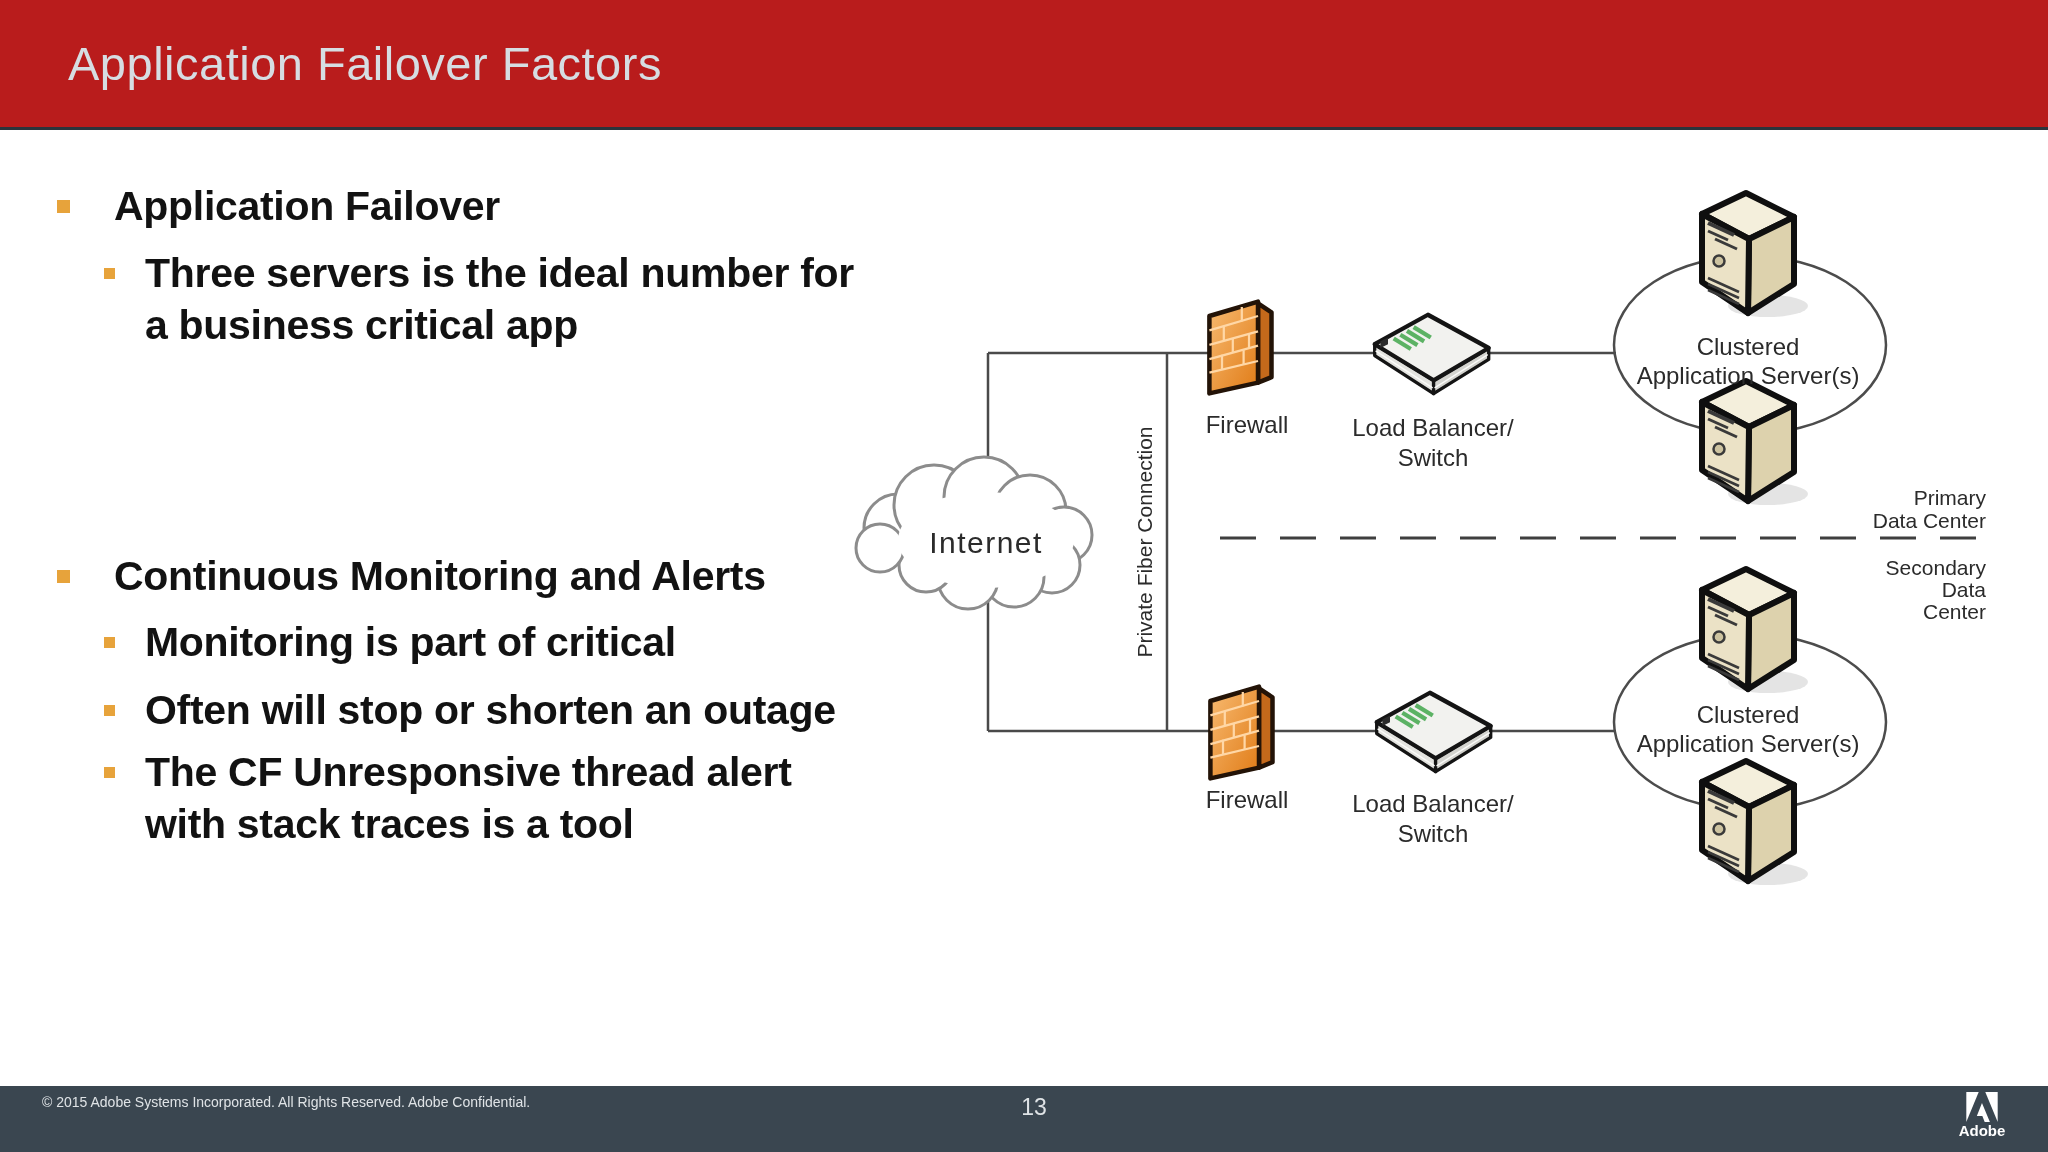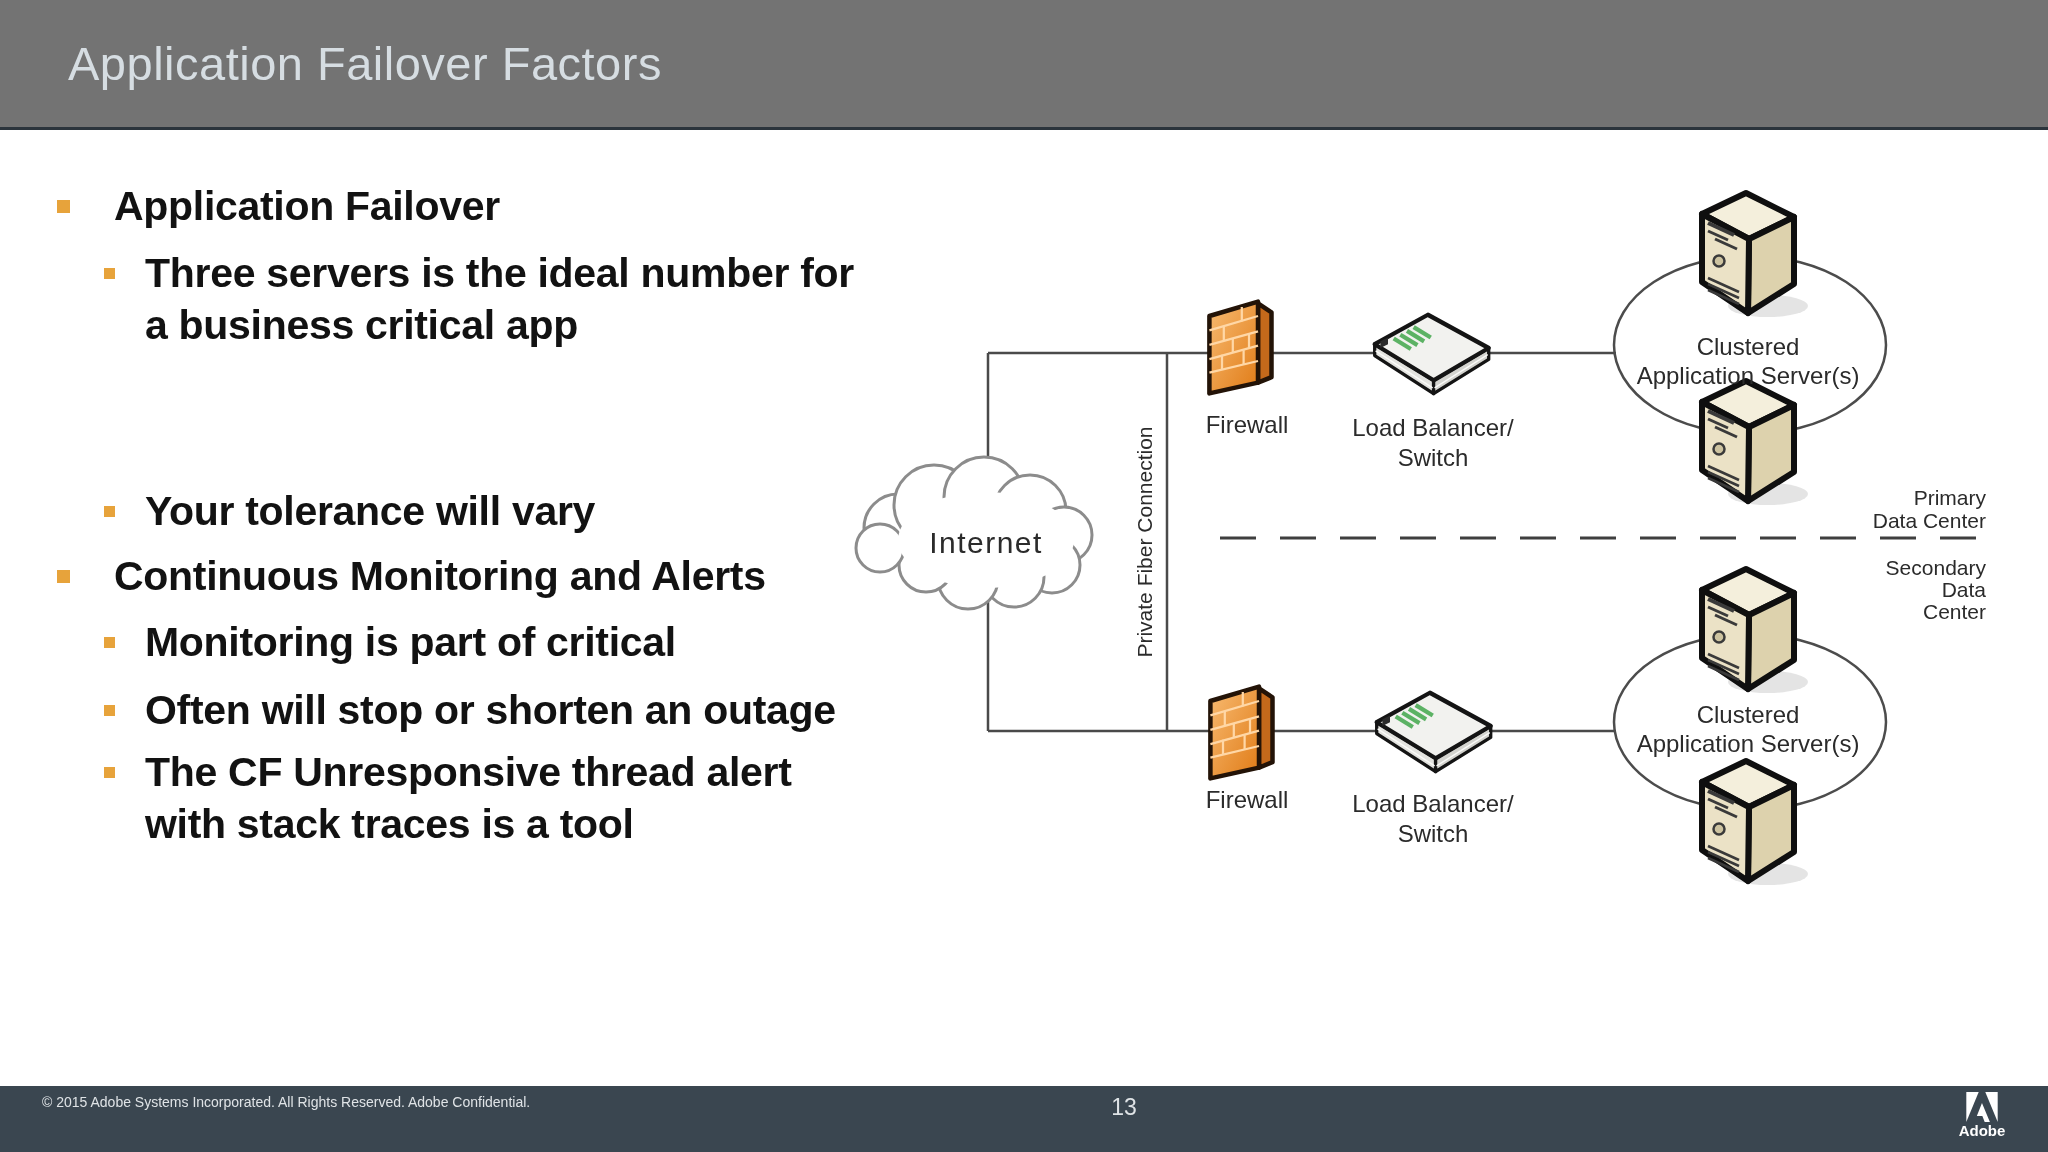--- a/index.html
+++ b/index.html
@@ -6,21 +6,21 @@
   body{
     width:2048px;height:1152px;position:relative;overflow:hidden;
     background:#ffffff;font-family:"Liberation Sans", sans-serif;
     -webkit-font-smoothing:antialiased;
   }
   .slide{position:absolute;inset:0;width:2048px;height:1152px;}
 
   
   .header{
     position:absolute;left:0;top:0;width:2048px;height:130px;
-    background:#737373;border-bottom:3px solid #2b343c;
+    background:#b91c1c;border-bottom:3px solid #2b343c;
     display:flex;align-items:center;box-sizing:border-box;padding-left:68px;
   }
   .header .title{
     font-size:47px;font-weight:400;color:#d6dde2;letter-spacing:.5px;
   }
 
   
   .bullets{position:absolute;left:0;top:0;width:920px;height:900px;}
   .bullet{position:absolute;display:flex;align-items:flex-start;color:#121212;}
   .bullet .txt{line-height:52px;letter-spacing:-0.3px;}
@@ -33,21 +33,21 @@
 
   
   .footer{
     position:absolute;left:0;top:1086px;width:2048px;height:66px;
     background:#3a4650;color:#dfe3e6;
   }
   .footer .copyright{
     position:absolute;left:42px;top:8px;font-size:14px;letter-spacing:0;
   }
   .footer .pagenum{
-    position:absolute;left:1084px;top:8px;width:80px;text-align:center;font-size:23px;
+    position:absolute;left:994px;top:8px;width:80px;text-align:center;font-size:23px;
   }
   .adobe{
     position:absolute;left:1958px;top:6px;width:48px;text-align:center;
   }
   .adobe svg{display:block;margin:0 auto;}
   .adobe .brand{display:block;color:#ffffff;font-size:15px;font-weight:bold;margin-top:0;letter-spacing:0;}
 
   
   .diagram{position:absolute;left:0;top:0;width:2048px;height:1152px;}
   .dlabel{font-family:"Liberation Sans", sans-serif;fill:#2b2b2b;}
@@ -67,26 +67,20 @@
       <span class="txt">
           <span>Application Failover</span>
         </span>
     </div>
     <div class="bullet l2" style="top:247px">
       <span class="sq"></span>
       <span class="txt">
         <span>Three servers is the ideal number for</span>
         <span>a business critical app</span>
       </span>
-    </div>
-    <div class="bullet l2" style="top:485px">
-      <span class="sq"></span>
-      <span class="txt">
-          <span>Your tolerance will vary</span>
-        </span>
     </div>
     <div class="bullet l1" style="top:550px">
       <span class="sq"></span>
       <span class="txt">
           <span>Continuous Monitoring and Alerts</span>
         </span>
     </div>
     <div class="bullet l2" style="top:616px">
       <span class="sq"></span>
       <span class="txt">

